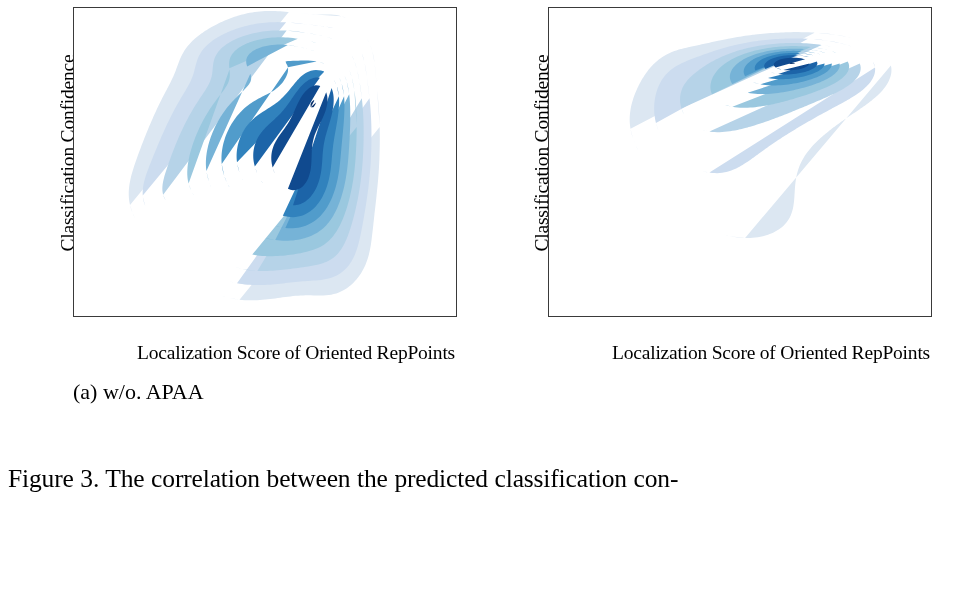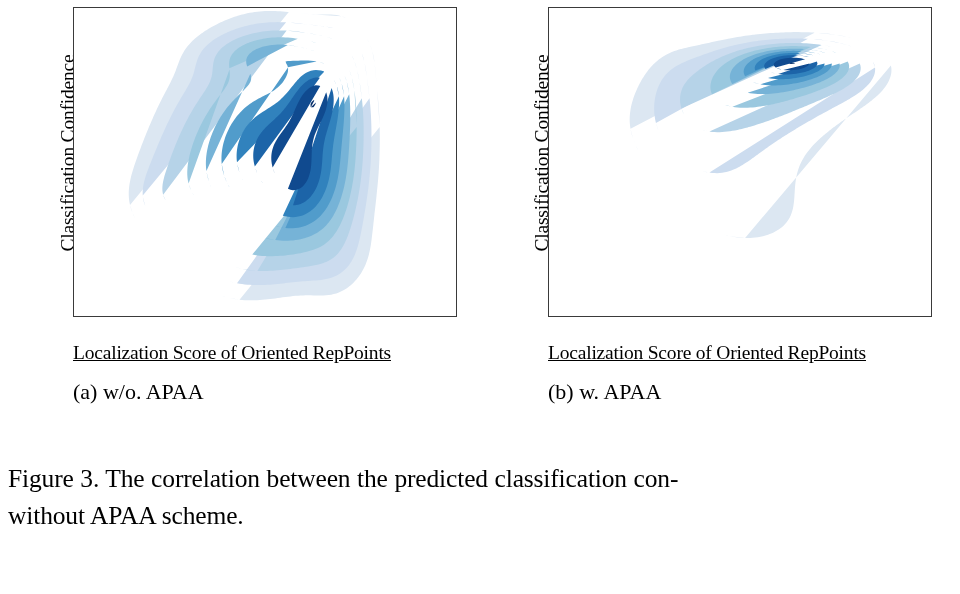--- a/index.html
+++ b/index.html
@@ -67,24 +67,23 @@
     letter-spacing: -0.2px;
   }
   .panel-left .ylabel  { left: -82px; top: 142px; width: 300px; text-align: center; }
   .panel-right .ylabel { left: -88px; top: 142px; width: 300px; text-align: center; }
 
   
   .xlabel {
     position: absolute;
     top: 342px;
     font-size: 19.5px;
-    text-align: left;
+    text-align: right;
     white-space: nowrap;
     letter-spacing: -0.2px;
-    text-decoration: underline;
   }
   .panel-left .xlabel  { left: 73px; width: 382px; }
   .panel-right .xlabel { left: 68px; width: 382px; }
 
   
   .subcaption {
     position: absolute;
     top: 379px;
     font-size: 22px;
     white-space: nowrap;
@@ -173,22 +172,20 @@
           </svg>
       <div class="ytick" style="top: 279.942px;">0.2</div>
           <div class="ytick" style="top: 216.174px;">0.4</div>
           <div class="ytick" style="top: 152.406px;">0.6</div>
           <div class="ytick" style="top: 88.6377px;">0.8</div>
           <div class="ytick" style="top: 24.8696px;">1.0</div>
         </div>
 
       <div class="xlabel">Localization Score of Oriented RepPoints</div>
 
-      <div class="subcaption">(b) w. APAA</div>
     </div>
   </div>
 
   <div class="fig-caption">
     <span class="cap-line">Figure 3. The correlation between the predicted classification con-</span>
-    <span class="cap-last">without APAA scheme.</span>
   </div>
 
 </div>
 
 </body></html>

